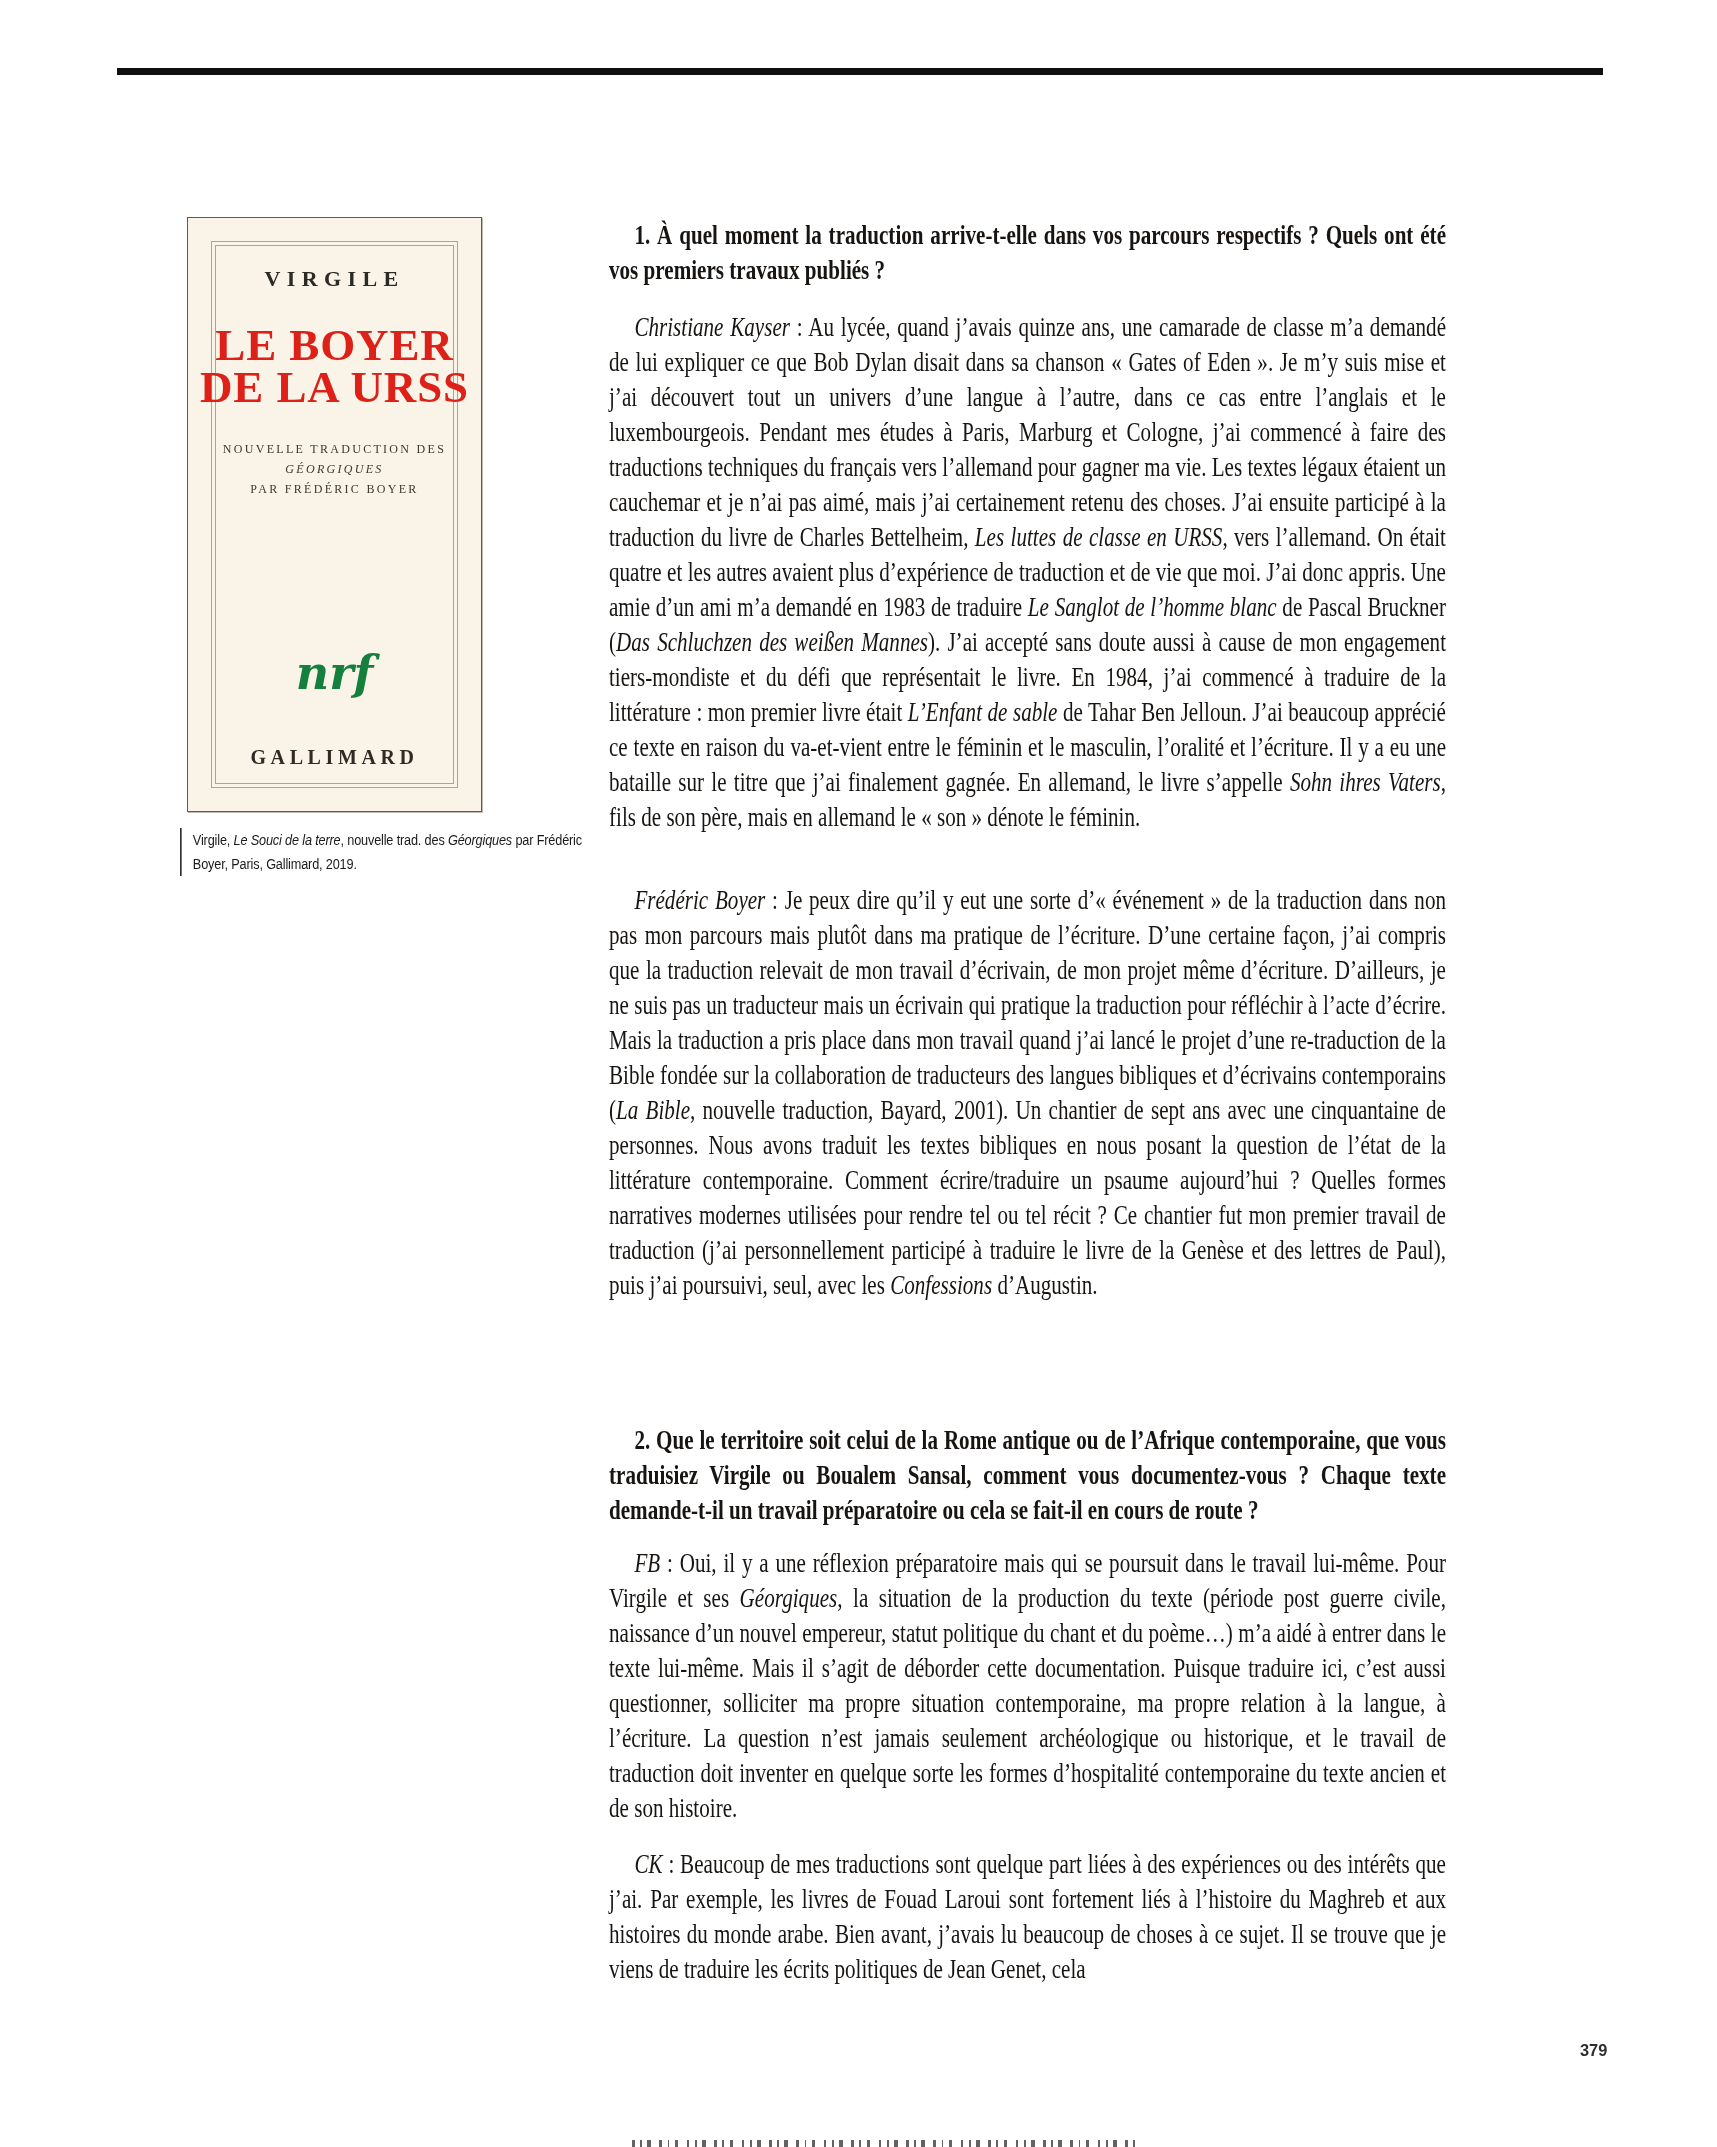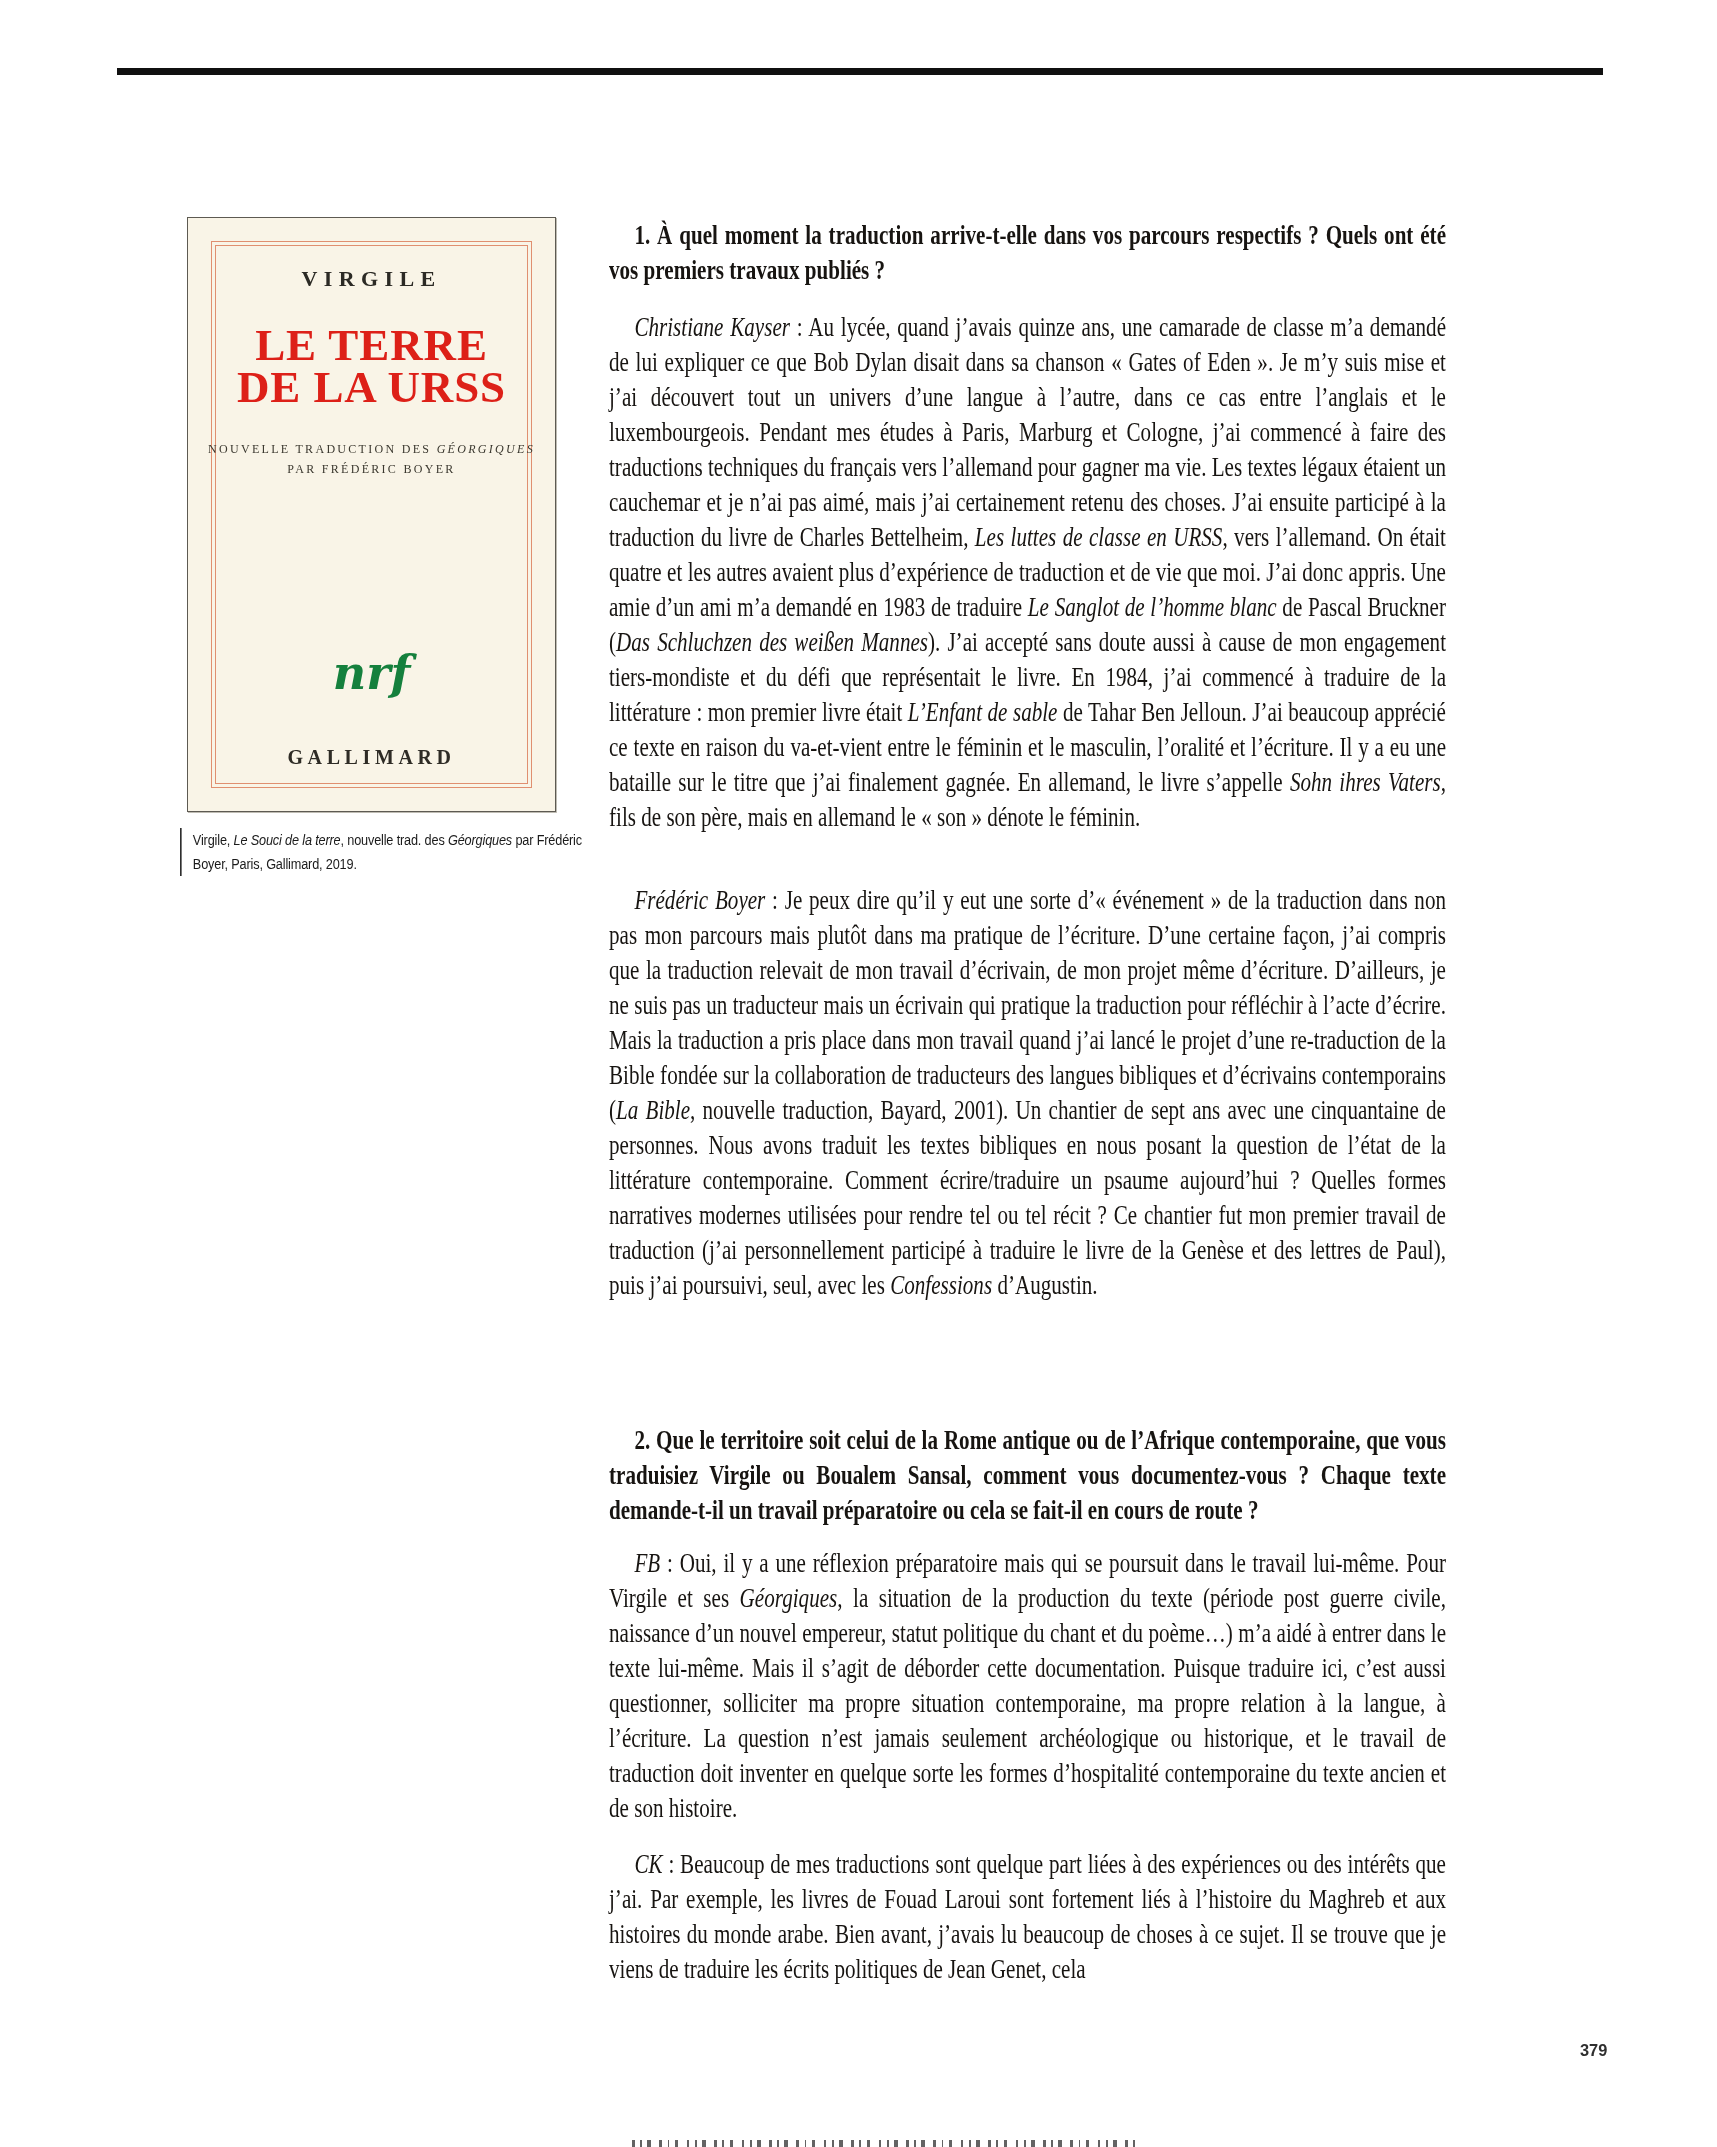--- a/index.html
+++ b/index.html
@@ -18,21 +18,21 @@
     position: absolute;
     left: 117px; top: 68px;
     width: 1486px; height: 7.3px;
     background: #101010;
   }
 
   
   .cover {
     position: absolute;
     left: 187px; top: 217px;
-    width: 369px; height: 595px;
+    width: 295px; height: 595px;
     background: #f9f4e7;
     border: 1.8px solid #5d5a52;
     box-shadow: 0.9px 0.9px 0 #b9b5ab;
   }
   .cover-frame {
     position: absolute;
     inset: 23px;
     border: 0.9px solid #e08f70;
   }
   .cover-frame::after {
@@ -140,21 +140,21 @@
 </style>
 </head>
 <body>
 
 <div class="top-rule"></div>
 
 <div class="cover">
   <div class="cover-frame"></div>
   <div class="cover-line cover-author">VIRGILE</div>
   <div class="cover-line cover-title" style="color: rgb(221, 32, 24);">
-    <div>LE TERRE</div>
+    <div>LE BOYER</div>
     <div>DE LA URSS</div>
   </div>
   <div class="cover-line cover-subtitle">
     <div>NOUVELLE TRADUCTION DES <i>GÉORGIQUES</i></div>
     <div>PAR FRÉDÉRIC BOYER</div>
   </div>
   <div class="cover-line cover-logo">nrf</div>
   <div class="cover-line cover-publisher">GALLIMARD</div>
 </div>
 

